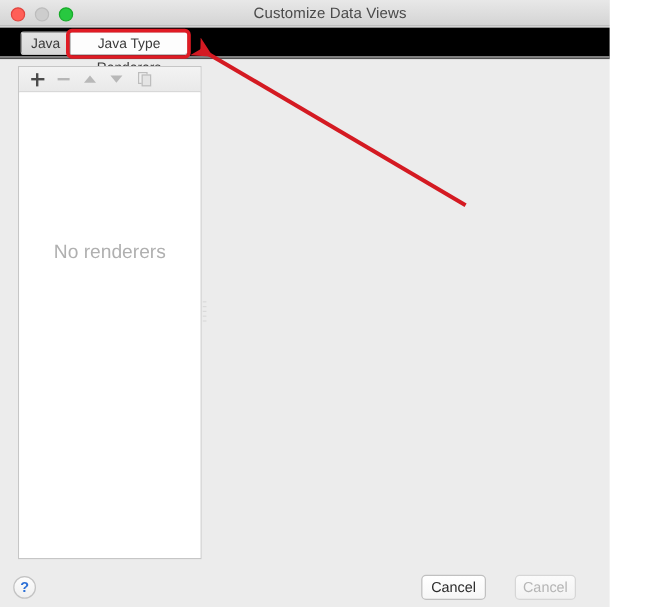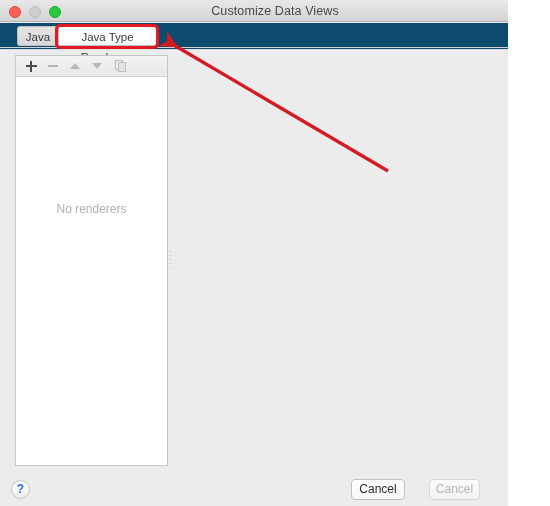--- a/index.html
+++ b/index.html
@@ -54,21 +54,21 @@
     color: #4a4a4a;
     letter-spacing: 0.1px;
   }
 
   
   .tabbar {
     position: absolute;
     left: 0; top: 23px;
     width: 550px;
     height: 26px;
-    background: #0c4a6e;
+    background: #000000;
   }
   .tab {
     position: absolute;
     top: 3px;
     height: 20px;
     line-height: 20px;
     font-size: 11.5px;
     color: #3a3a3a;
     text-align: center;
     box-sizing: border-box;
@@ -184,21 +184,21 @@
     width: 151px;
     height: 388px;
     background: #ffffff;
   }
   .list-empty {
     position: absolute;
     left: 0;
     top: 125px;
     width: 151px;
     text-align: center;
-    font-size: 12px;
+    font-size: 16px;
     color: #b0b0b0;
   }
 
   
   .splitter-grip {
     position: absolute;
     left: 169px;
     top: 251px;
     width: 3px;
     height: 17px;

